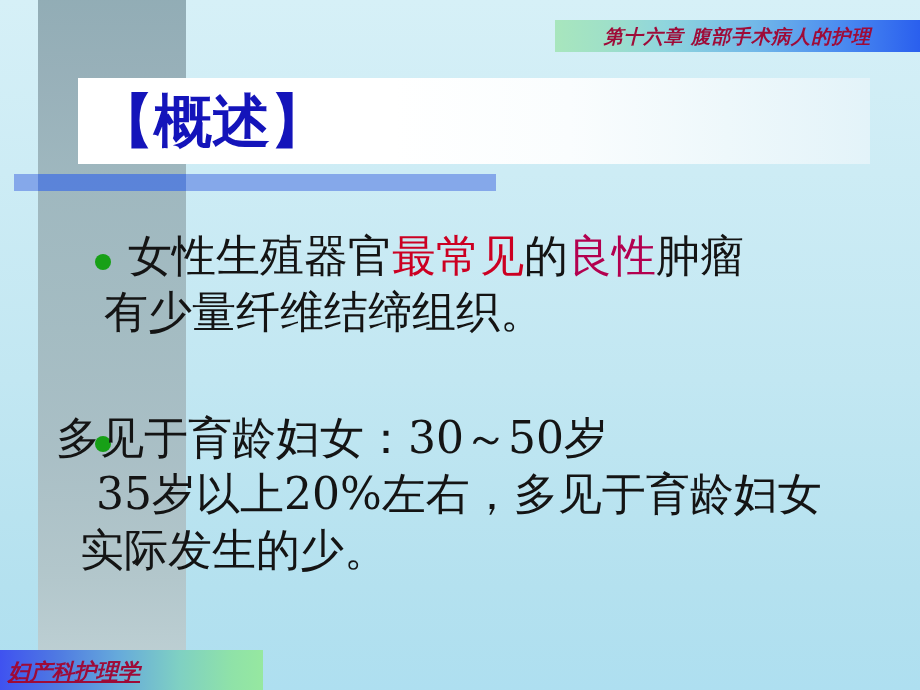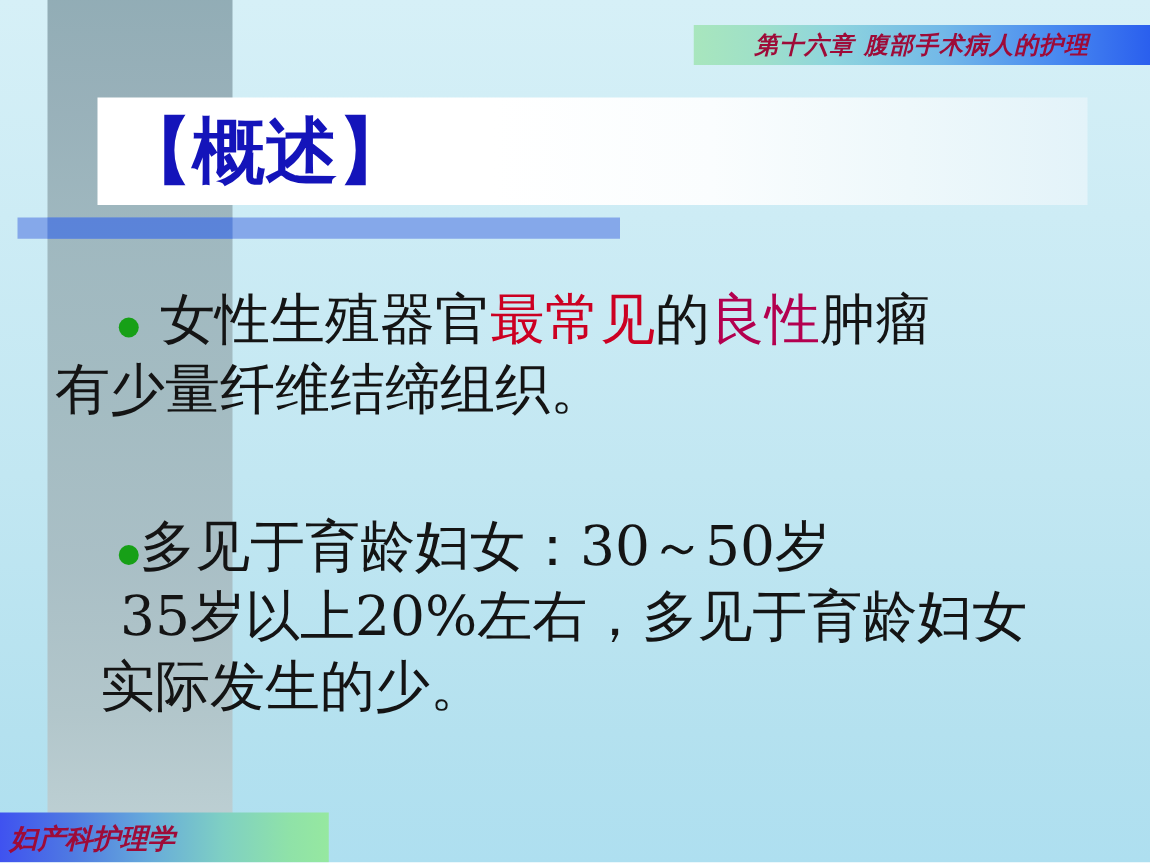--- a/index.html
+++ b/index.html
@@ -134,26 +134,26 @@
     background: #17a017;
   }
   .hl-red { color: #cc0022; }
   .hl-crimson { color: #b3004f; text-align: center; }
 
   
   #bullet-1 { position: absolute; left: 0; top: 0; width: 920px; }
   #bullet-1-dot { left: 95px; top: 26px; }
   #bullet-1-l1 { padding-left: 128px; }
   #bullet-1-l2 { padding-left: 68px; }
-  #bullet-1-l3 { padding-left: 44px; }
+  #bullet-1-l3 { padding-left: 104px; }
 
   
   #bullet-2 { position: absolute; left: 0; top: 182px; width: 920px; }
   #bullet-2-dot { left: 95px; top: 26px; }
-  #bullet-2-l1 { padding-left: 112px; }
+  #bullet-2-l1 { padding-left: 56px; }
   #bullet-2-l2 { padding-left: 96px; }
   #bullet-2-l3 { padding-left: 80px; }
 
   
   #footer-bar {
     position: absolute;
     left: 0;
     top: 650px;
     width: 263px;
     height: 40px;
@@ -164,20 +164,21 @@
     left: 8px;
     top: 0;
     height: 40px;
     line-height: 42px;
     font-family: "DejaVu Serif", serif;
     font-weight: bold;
     font-style: italic;
     font-size: 22px;
     color: #9e0b38;
     white-space: nowrap;
+    text-decoration: underline;
   }
 </style>
 </head>
 <body>
 
 <div id="slide">
 
   <div id="gray-strip"></div>
 
   <div id="title-band">

